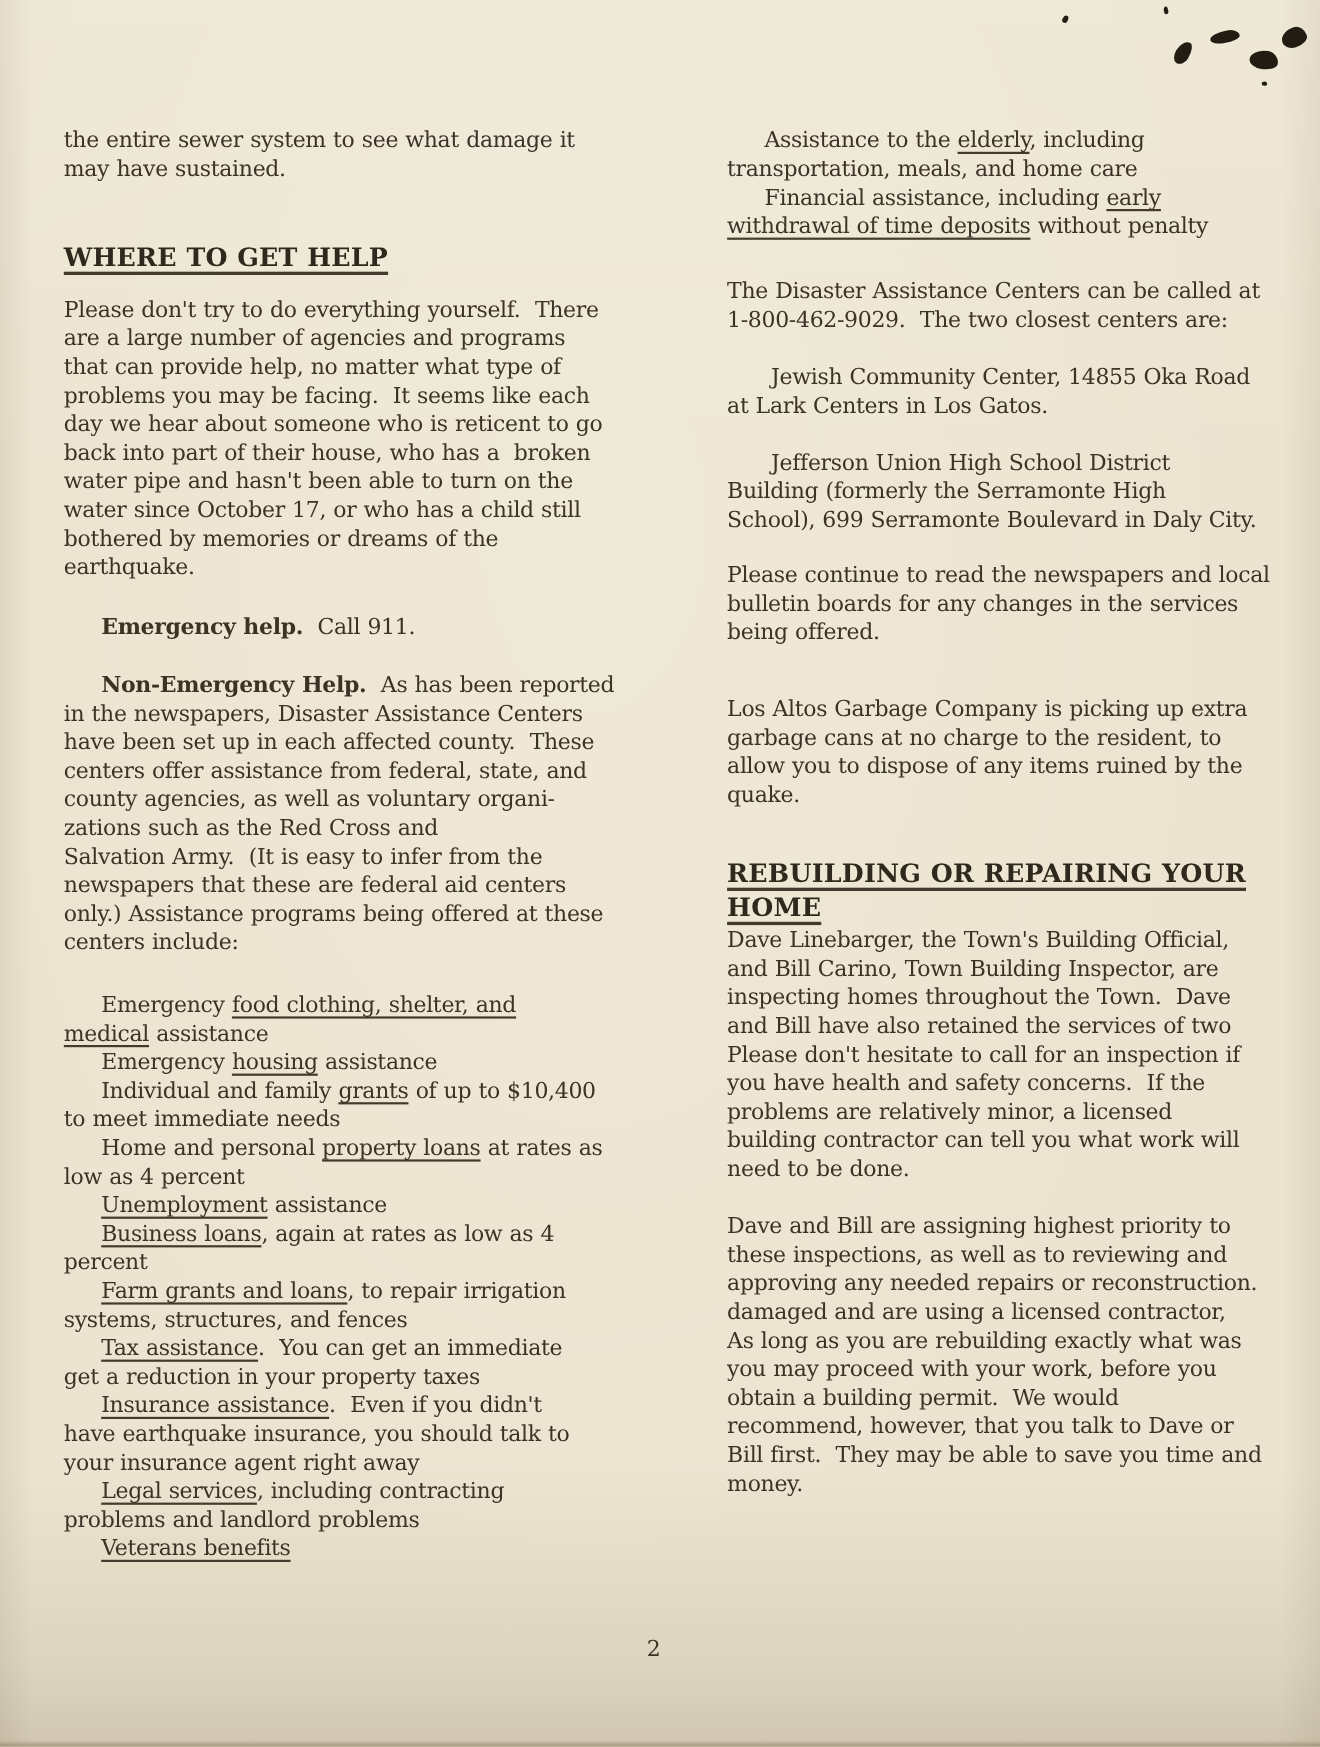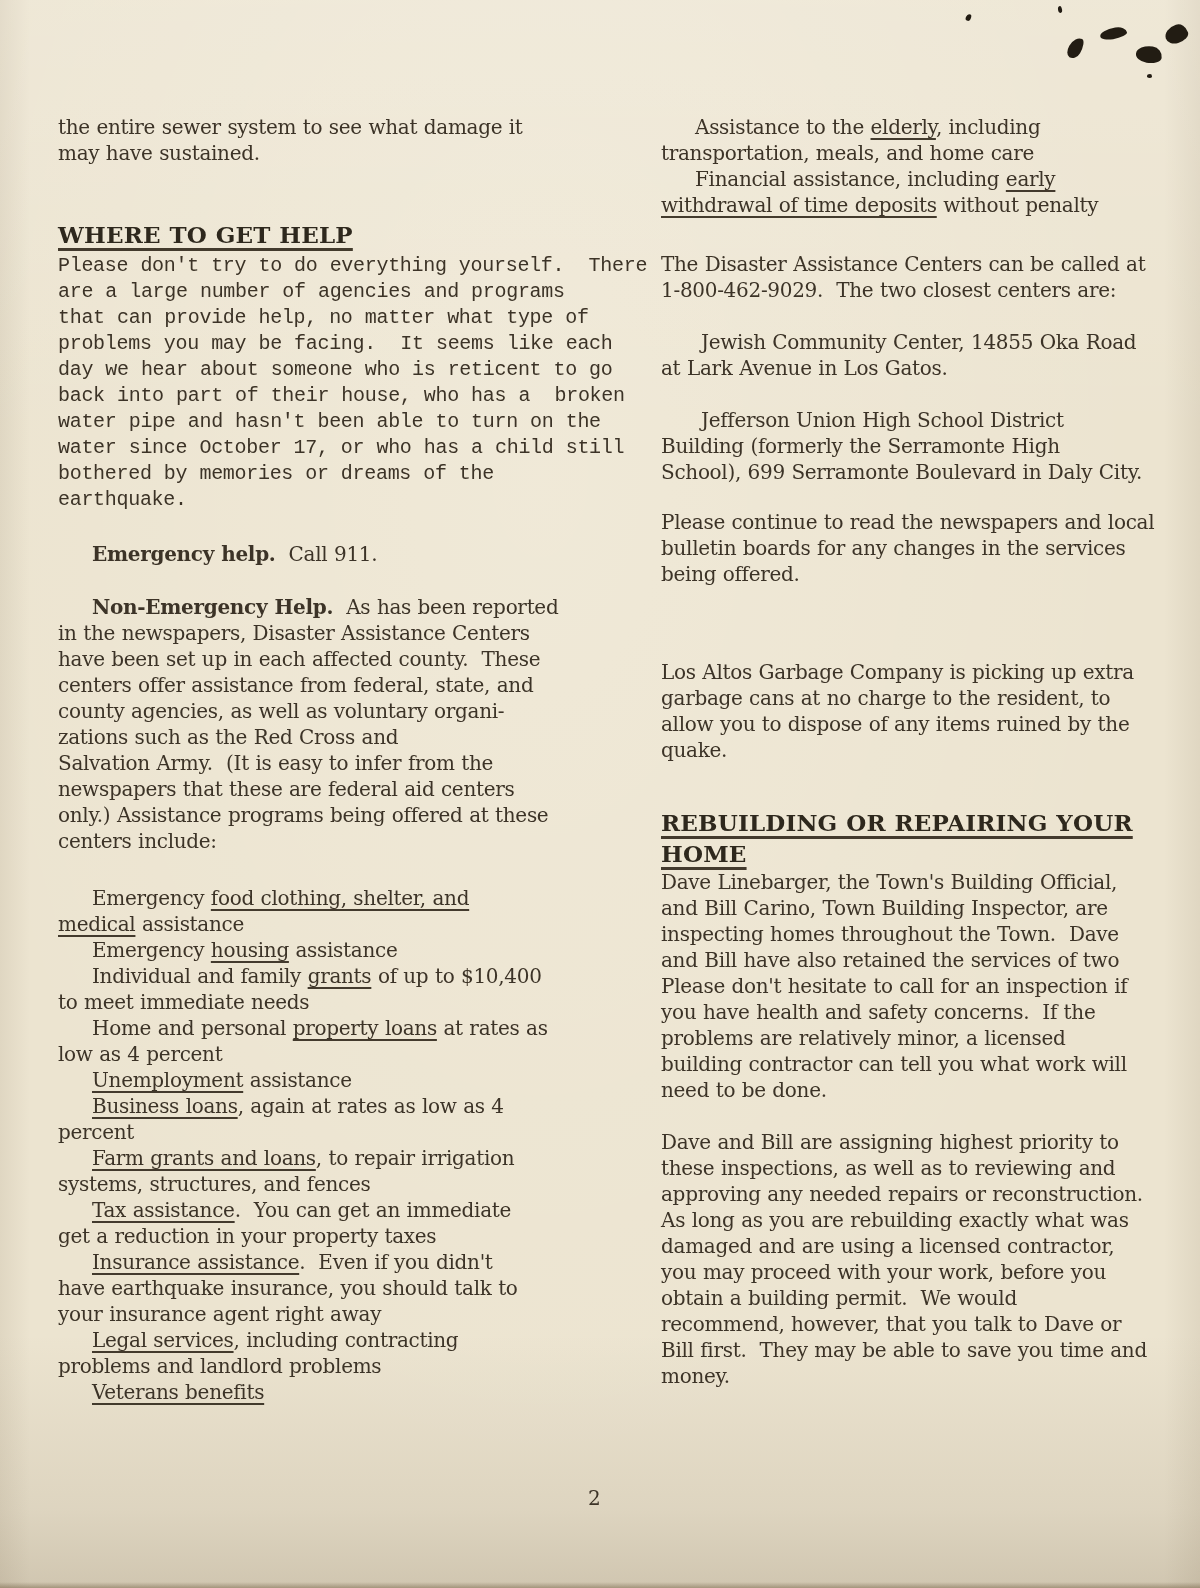--- a/index.html
+++ b/index.html
@@ -73,21 +73,21 @@
       <div class="speck" style="left: 1147px; top: 74px; width: 5px; height: 4px; transform: rotate(0deg); background: rgb(34, 28, 19);"></div>
     </div>
   <div class="col col-left" id="col-left">
       <div class="block" style="margin-top: 0px;">
         <div class="line"><span>the entire sewer system to see what damage it</span></div>
         <div class="line"><span>may have sustained.</span></div>
       </div>
       <div class="block heading" style="margin-top: 53px;">
         <div class="line"><span class="u b">WHERE TO GET HELP</span></div>
       </div>
-      <div class="block" style="margin-top: 3px; font-family: Liberation Mono, monospace;">
+      <div class="block" style="margin-top: 18px;">
         <div class="line"><span>Please don't try to do everything yourself.  There</span></div>
         <div class="line"><span>are a large number of agencies and programs</span></div>
         <div class="line"><span>that can provide help, no matter what type of</span></div>
         <div class="line"><span>problems you may be facing.  It seems like each</span></div>
         <div class="line"><span>day we hear about someone who is reticent to go</span></div>
         <div class="line"><span>back into part of their house, who has a  broken</span></div>
         <div class="line"><span>water pipe and hasn't been able to turn on the</span></div>
         <div class="line"><span>water since October 17, or who has a child still</span></div>
         <div class="line"><span>bothered by memories or dreams of the</span></div>
         <div class="line"><span>earthquake.</span></div>
@@ -136,33 +136,33 @@
         <div class="line"><span>transportation, meals, and home care</span></div>
         <div class="line ind1"><span>Financial assistance, including </span><span class="u">early</span></div>
         <div class="line"><span class="u">withdrawal of time deposits</span><span> without penalty</span></div>
       </div>
       <div class="block" style="margin-top: 33px;">
         <div class="line"><span>The Disaster Assistance Centers can be called at</span></div>
         <div class="line"><span>1-800-462-9029.  The two closest centers are:</span></div>
       </div>
       <div class="block" style="margin-top: 26px;">
         <div class="line ind2"><span>Jewish Community Center, 14855 Oka Road</span></div>
-        <div class="line"><span>at Lark Avenue in Los Gatos.</span></div>
+        <div class="line"><span>at Lark Centers in Los Gatos.</span></div>
       </div>
       <div class="block" style="margin-top: 26px;">
         <div class="line ind2"><span>Jefferson Union High School District</span></div>
         <div class="line"><span>Building (formerly the Serramonte High</span></div>
         <div class="line"><span>School), 699 Serramonte Boulevard in Daly City.</span></div>
       </div>
       <div class="block" style="margin-top: 24px;">
         <div class="line"><span>Please continue to read the newspapers and local</span></div>
         <div class="line"><span>bulletin boards for any changes in the services</span></div>
         <div class="line"><span>being offered.</span></div>
       </div>
-      <div class="block" style="margin-top: 72px;">
+      <div class="block" style="margin-top: 44px;">
         <div class="line"><span>Los Altos Garbage Company is picking up extra</span></div>
         <div class="line"><span>garbage cans at no charge to the resident, to</span></div>
         <div class="line"><span>allow you to dispose of any items ruined by the</span></div>
         <div class="line"><span>quake.</span></div>
       </div>
       <div class="block heading" style="margin-top: 44px;">
         <div class="line"><span class="u b">REBUILDING OR REPAIRING YOUR</span></div>
         <div class="line"><span class="u b">HOME</span></div>
       </div>
       <div class="block" style="margin-top: 0;">
@@ -173,22 +173,22 @@
         <div class="line"><span>Please don't hesitate to call for an inspection if</span></div>
         <div class="line"><span>you have health and safety concerns.  If the</span></div>
         <div class="line"><span>problems are relatively minor, a licensed</span></div>
         <div class="line"><span>building contractor can tell you what work will</span></div>
         <div class="line"><span>need to be done.</span></div>
       </div>
       <div class="block" style="margin-top: 26px;">
         <div class="line"><span>Dave and Bill are assigning highest priority to</span></div>
         <div class="line"><span>these inspections, as well as to reviewing and</span></div>
         <div class="line"><span>approving any needed repairs or reconstruction.</span></div>
+        <div class="line"><span>damaged and are using a licensed contractor,</span></div>
         <div class="line"><span>As long as you are rebuilding exactly what was</span></div>
-        <div class="line"><span>damaged and are using a licensed contractor,</span></div>
         <div class="line"><span>you may proceed with your work, before you</span></div>
         <div class="line"><span>obtain a building permit.  We would</span></div>
         <div class="line"><span>recommend, however, that you talk to Dave or</span></div>
         <div class="line"><span>Bill first.  They may be able to save you time and</span></div>
         <div class="line"><span>money.</span></div>
       </div>
     </div>
   <div class="page-number">2</div>
 </div>
 

